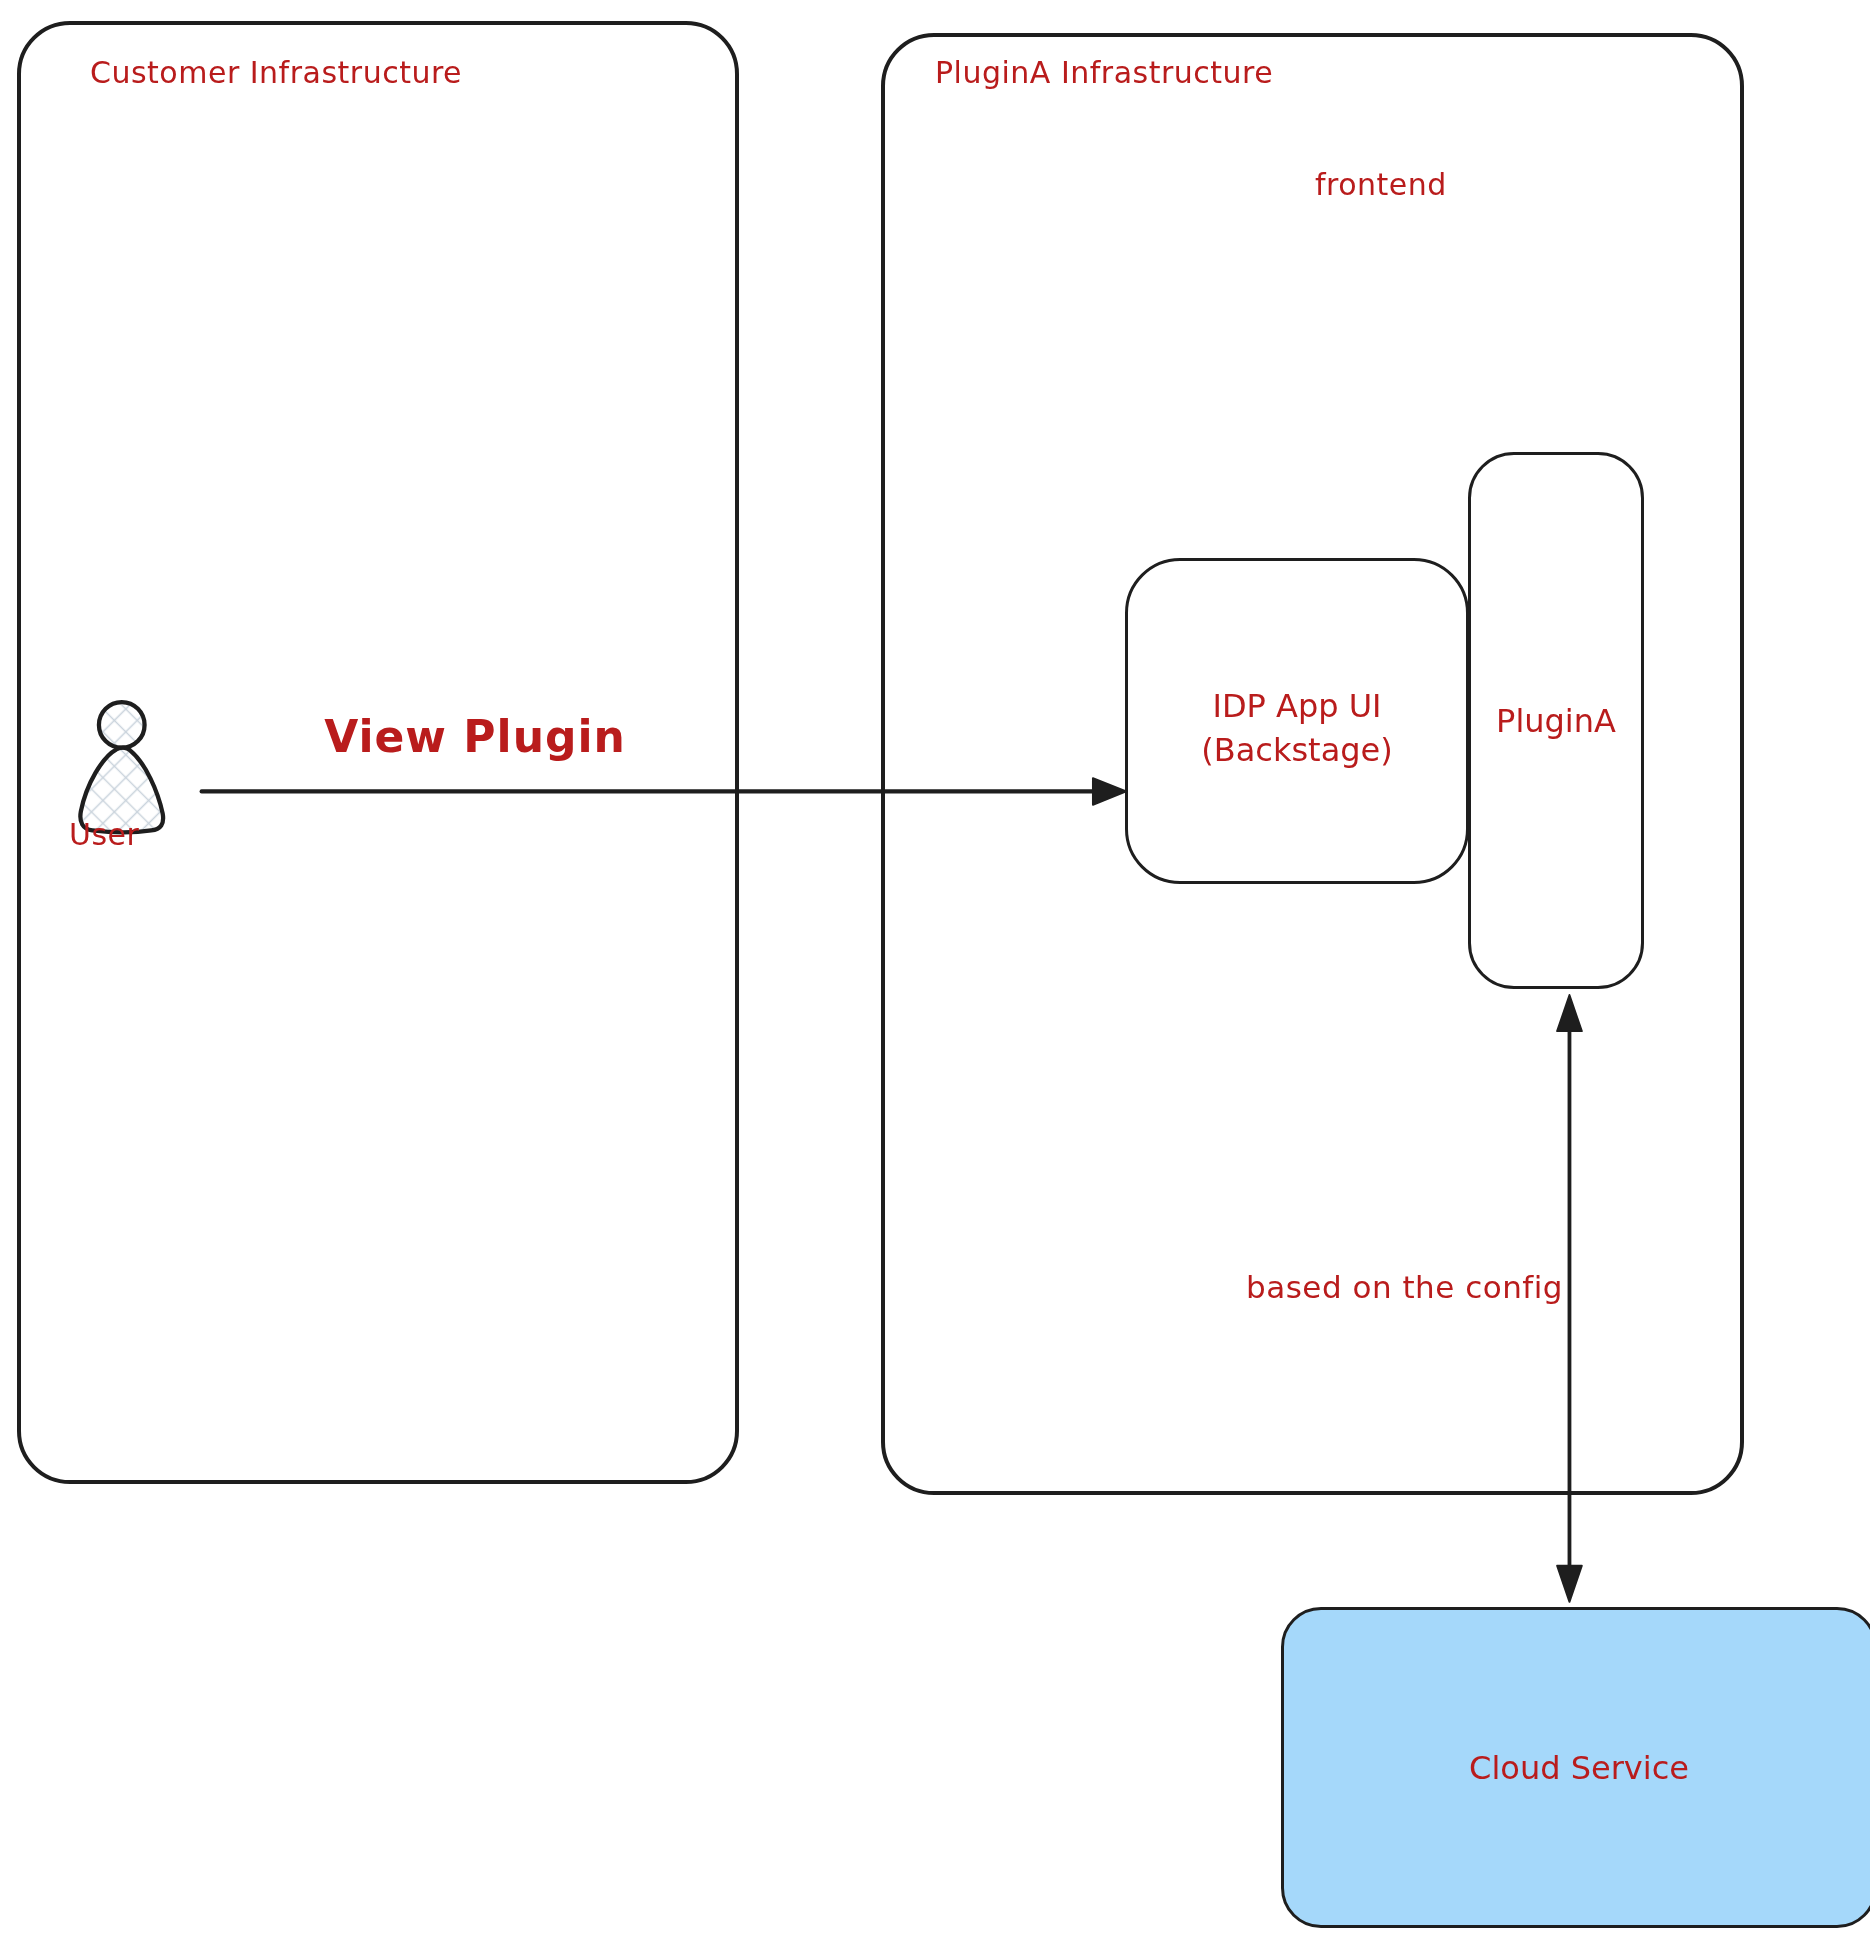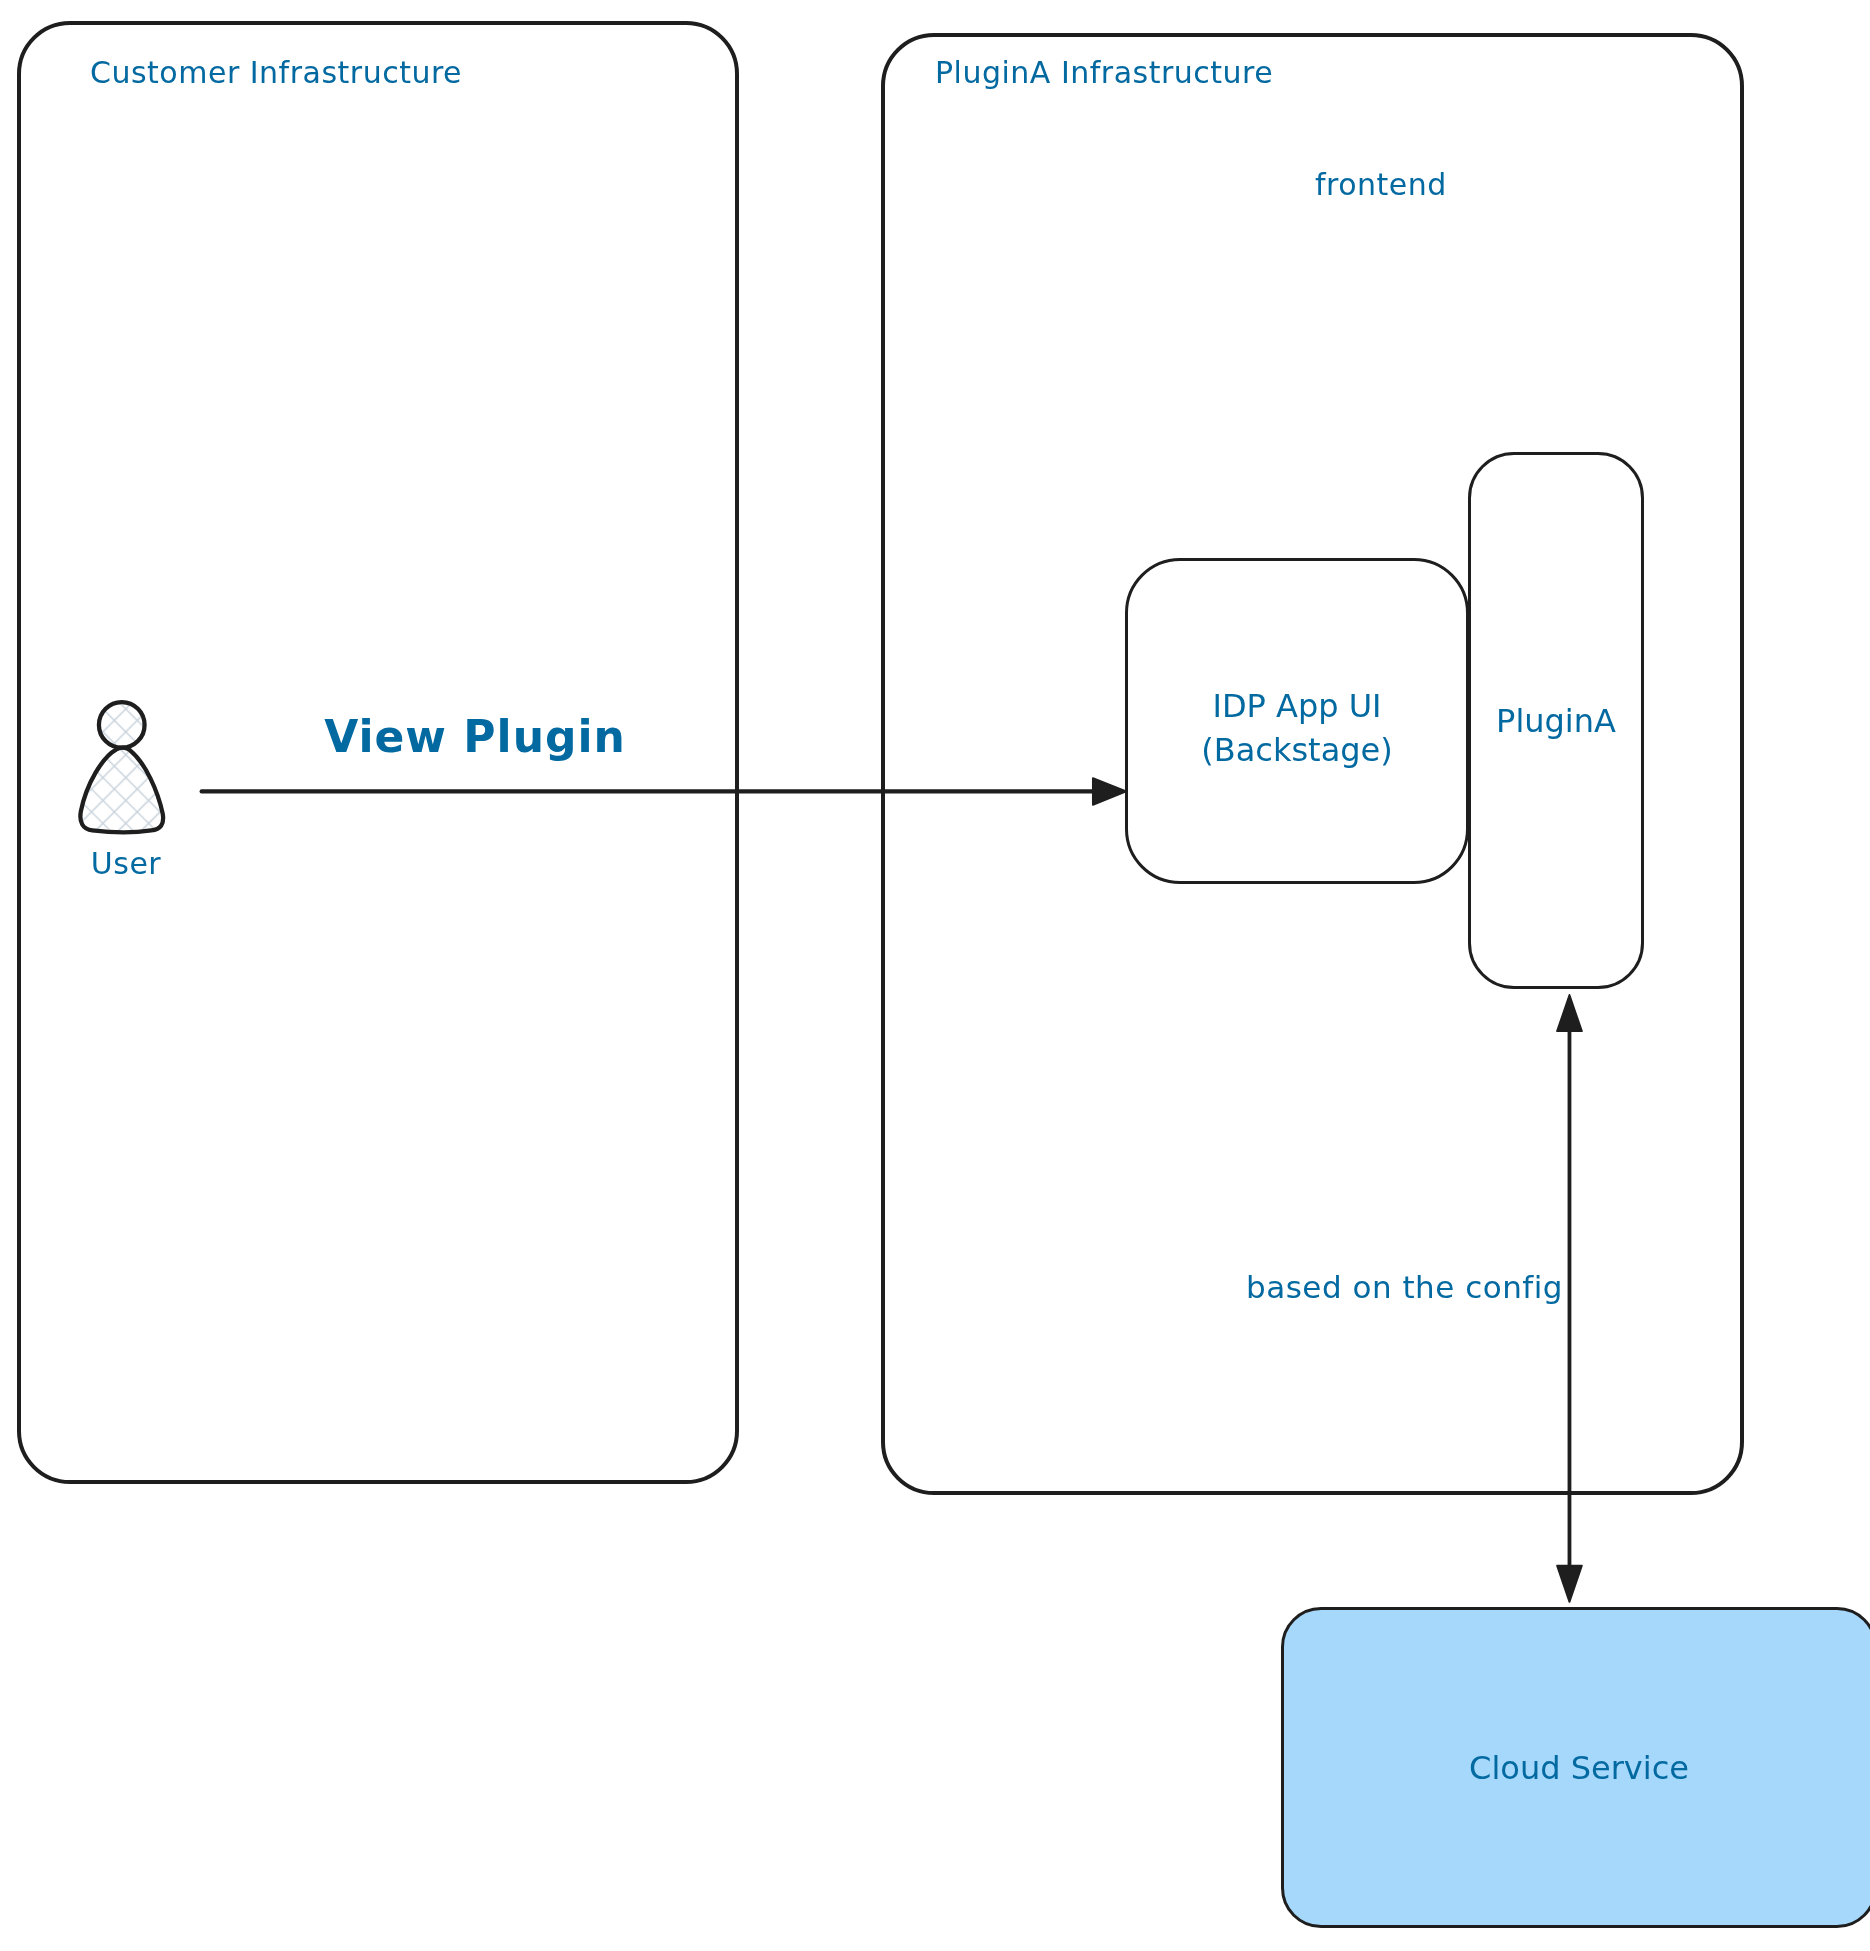--- a/index.html
+++ b/index.html
@@ -1,37 +1,37 @@
 <!DOCTYPE html>
 <html style="font-size:15px"><head>
 <meta charset="utf-8">
 <style>
   html,body{margin:0;padding:0;background:#ffffff;}
   .canvas{
     position:relative;
     width:1871px;height:1952px;
     background:#ffffff;
     font-family:"DejaVu Sans", sans-serif;
-    color:#0369a1;
+    color:#b91c1c;
     overflow:hidden;
   }
   .box{position:absolute;box-sizing:border-box;background:#ffffff;}
   .container-box{border:4.3px solid #1e1e1e;border-radius:53px;}
   .node-box{border:3.3px solid #1e1e1e;display:flex;flex-direction:column;align-items:center;justify-content:center;text-align:center;}
   .idp-box{left:1125px;top:558px;width:344px;height:326px;border-radius:55px;padding-top:13.3px;}
   .plugin-box{left:1468px;top:452px;width:176px;height:537px;border-radius:46px;}
   .cloud-box{left:1281px;top:1607px;width:596px;height:321px;border-radius:40px;background:#a5d8fa;border:3.8px solid #1e1e1e;}
   .customer-box{left:17px;top:21px;width:722px;height:1463px;}
   .harness-box{left:881px;top:33px;width:863px;height:1462px;}
   .lbl{position:absolute;white-space:nowrap;letter-spacing:0.5px;}
   .t32{font-size:30px;}
   .customer-title{left:90px;top:55px;}
   .harness-title{left:935px;top:55px;}
   .frontend-lbl{left:1315px;top:167px;}
-  .user-lbl{left:69px;top:846px;width:114px;text-align:center;}
+  .user-lbl{left:69px;top:817px;width:114px;text-align:left;}
   .viewplugin-lbl{left:302px;top:711px;width:346px;text-align:center;font-size:44px;font-weight:600;letter-spacing:1px;}
   .info-lbl{left:951px;top:1254px;width:612px;text-align:right;font-size:31px;line-height:67px;white-space:nowrap;}
   .node-line{font-size:32px;line-height:44px;}
   .overlay{position:absolute;left:0;top:0;width:1871px;height:1952px;}
 </style>
 </head>
 <body>
 
 <div class="canvas">
 

